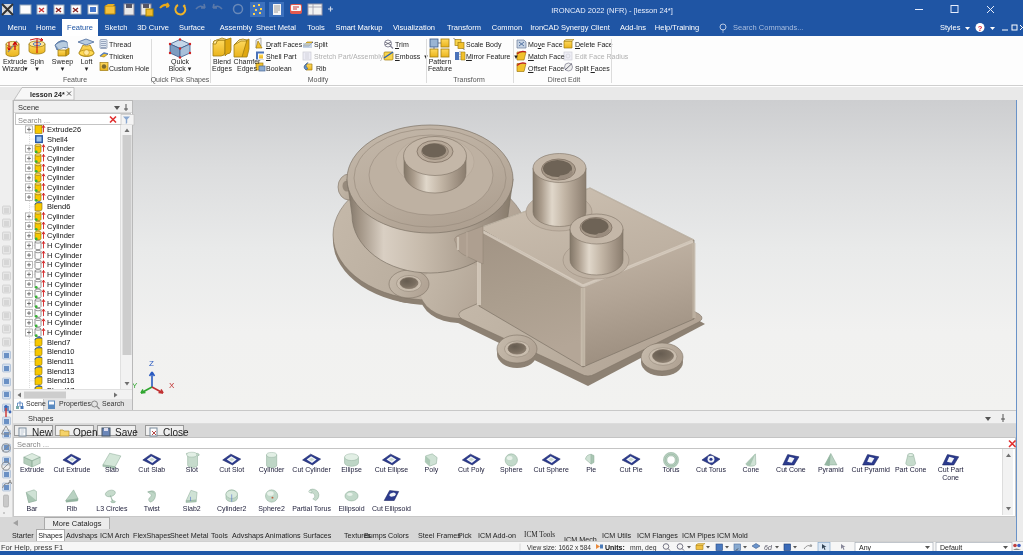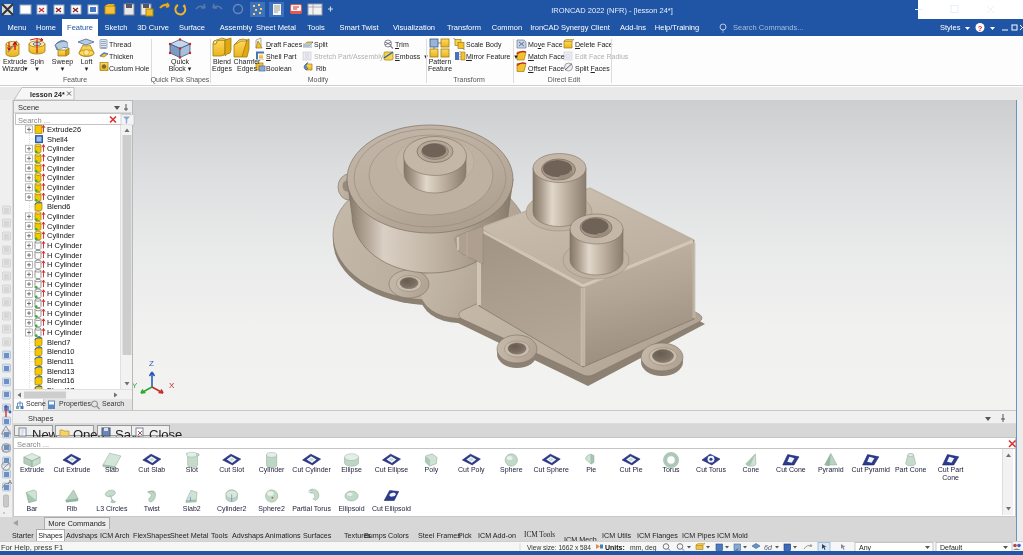--- a/index.html
+++ b/index.html
@@ -1,38 +1,38 @@
 <!DOCTYPE html>
 <html><head>
 <meta charset="utf-8">
 <style>
   * { margin:0; padding:0; box-sizing:border-box; }
   html,body { width:1023px; height:555px; overflow:hidden; }
   body { font-family:"Liberation Sans", sans-serif; position:relative; background:#fff; }
   #root { position:absolute; left:0; top:0; width:1023px; height:555px; overflow:hidden; }
   .abs { position:absolute; }
-  .titlebar { left:0; top:0; width:918px; height:19px; background:#1f55a4; }
+  .titlebar { left:0; top:0; width:1023px; height:19px; background:#1f55a4; }
   .menubar { left:0; top:19px; width:1023px; height:17px; background:#1f55a4; }
   .mtab { position:absolute; top:0; height:17px; line-height:17px; color:#ffffff; font-size:7.5px; text-align:center; }
   .mtab.active { background:#ffffff; color:#1f55a4; }
   .ribbon { left:0; top:36px; width:1023px; height:50px; background:#fdfdfd; border-bottom:1px solid #cfcfcf; }
   .gsep { position:absolute; top:3px; width:1px; height:44px; background:#dcdcdc; }
   .glabel { position:absolute; top:40px; height:9px; font-size:7px; color:#555; text-align:center; width:90px; }
   .rbig { position:absolute; top:2px; text-align:center; font-size:7px; color:#222; }
   .rsmall { position:absolute; height:11px; font-size:7px; color:#222; line-height:11px; white-space:nowrap; }
   .rsmall.gray { color:#b0b0b0; }
   .doctabs { left:0; top:87px; width:1023px; height:13px; background:#e9e9e9; }
   .leftstrip { left:0; top:100px; width:13px; height:417px; background:#efefef; border-right:1px solid #d8d8d8; }
   .scenepanel { left:13px; top:100px; width:120px; height:310px; background:#ffffff; border:1px solid #b9b9b9; }
   .viewport { left:133px; top:100px; width:883px; height:310px; background:linear-gradient(180deg, #cdced0 0%, #dcddde 22%, #e9eaea 48%, #f1f1f0 75%, #f2f2f0 100%); }
   .rightstrip { left:1016px; top:100px; width:7px; height:441px; background:#ececec; border-left:1px solid #6a93c8; }
   .shapespanel { left:13px; top:410px; width:1003px; height:107px; background:#ffffff; }
   .statusbar { left:0; top:541px; width:1023px; height:10px; background:#f6f6f6; border-top:1px solid #d0d0d0; }
   .bluebar { left:0; top:551px; width:1023px; height:4px; background:#2058a8; }
-  .sbtn { top:1px; width:39px; height:11px; background:#efefef; border:1px solid #999; font-size:13px; color:#222; } .sbtn span { position:absolute; left:17px; top:0.5px; }
+  .sbtn { top:1px; width:39px; height:11px; background:#efefef; border:1px solid #999; font-size:10px; color:#222; } .sbtn span { position:absolute; left:17px; top:0.5px; }
   svg { display:block; }
 </style>
 </head>
 <body>
 <div id="root">
   <div class="abs titlebar" id="titlebar">
     <svg width="1023" height="19" style="position:absolute;left:0;top:0">
 
       <g>
         <rect x="2" y="4" width="11" height="11" fill="#d8d8d8"></rect>
@@ -90,21 +90,21 @@
   <div class="abs menubar" id="menubar">
     <div class="mtab" style="left:5px;width:24px;">Menu</div>
     <div class="mtab" style="left:33px;width:26px;">Home</div>
     <div class="mtab active" style="left:62px;width:36px;">Feature</div>
     <div class="mtab" style="left:101px;width:30px;">Sketch</div>
     <div class="mtab" style="left:134px;width:38px;">3D Curve</div>
     <div class="mtab" style="left:175px;width:34px;">Surface</div>
     <div class="mtab" style="left:217px;width:38px;">Assembly</div>
     <div class="mtab" style="left:253px;width:46px;">Sheet Metal</div>
     <div class="mtab" style="left:303px;width:26px;">Tools</div>
-    <div class="mtab" style="left:333px;width:52px;">Smart Twist</div>
+    <div class="mtab" style="left:333px;width:52px;">Smart Markup</div>
     <div class="mtab" style="left:389px;width:50px;">Visualization</div>
     <div class="mtab" style="left:442px;width:44px;">Transform</div>
     <div class="mtab" style="left:489px;width:36px;">Common</div>
     <div class="mtab" style="left:530px;width:80px;">IronCAD Synergy Client</div>
     <div class="mtab" style="left:617px;width:32px;">Add-Ins</div>
     <div class="mtab" style="left:653px;width:48px;">Help/Training</div>
     <svg width="330" height="17" style="position:absolute;left:693px;top:0">
       <circle cx="30" cy="8" r="3" fill="none" stroke="#b8c8e2" stroke-width="1"></circle>
         <path d="M29 11 h2 M29.3 13 h1.4" stroke="#b8c8e2" stroke-width="0.9"></path>
       <text x="40" y="11" font-size="7.5" fill="#a9bedf">Search Commands...</text>
@@ -802,21 +802,21 @@
           </svg>
         <span>Open</span>
         </div>
       <div class="abs sbtn" style="left:84px;">
         <svg width="12" height="11" style="position:absolute;left:3px;top:1px;">
             <rect x="1" y="1" width="8" height="8" fill="#6a86b8" stroke="#456"></rect>
             <rect x="3" y="1" width="4" height="3" fill="#dde"></rect>
           </svg>
         <span>Save</span>
         </div>
-      <div class="abs sbtn" style="left:118px;">
+      <div class="abs sbtn" style="left:132px;">
         <svg width="12" height="11" style="position:absolute;left:3px;top:1px;">
             <rect x="1" y="1" width="7" height="8" fill="#fff" stroke="#789"></rect>
             <path d="M3 4 l4 4 m0 -4 l-4 4" stroke="#a33" stroke-width="0.9"></path>
           </svg>
         <span>Close</span>
         </div>
     </div>
 
     <div class="abs" style="left:0;top:27px;width:1003px;height:12px;background:#fff;border:1px solid #c4c4c4;">
       <span style="position:absolute;left:3px;top:1.5px;font-size:7.5px;color:#888;">Search ...</span>
@@ -1023,21 +1023,21 @@
           </svg>
       </div>
     </div>
   </div>
 
     <div class="abs" style="left:0;top:517px;width:1016px;height:12px;background:#d7d7d7;font-size:7.5px;color:#909090;">
       <svg width="12" height="12" style="position:absolute;left:9px;top:0;">
         <path d="M9 3 l-5 3 5 3z" fill="#a0a0a0"></path>
       </svg>
       <span style="position:absolute;left:20px;top:12px;margin-left:12px;">Back</span>
-      <div class="abs" style="left:44px;top:0;width:66px;height:12px;background:#ececec;border:1px solid #aaa;border-bottom:none;color:#222;text-align:center;line-height:11px;">More Commands</div>
+      <div class="abs" style="left:44px;top:0;width:66px;height:12px;background:#ececec;border:1px solid #aaa;border-bottom:none;color:#222;text-align:center;line-height:11px;">More Catalogs</div>
     </div>
 
   <div class="abs" style="left:0;top:529px;width:1016px;height:12px;background:#d7d7d7;font-size:7.2px;color:#222;">
     <div class="abs" style="left:36px;top:0px;width:29px;height:12px;background:#fff;border:1px solid #aaa;border-bottom:none;text-align:center;line-height:12px;">Shapes</div>
     <span class="abs" style="left:12px;top:2px;white-space:nowrap;">Starter</span>
     <span class="abs" style="left:66px;top:2px;white-space:nowrap;">Advshaps</span>
     <span class="abs" style="left:100px;top:2px;white-space:nowrap;">ICM Arch</span>
     <span class="abs" style="left:133px;top:2px;white-space:nowrap;">FlexShapes</span>
     <span class="abs" style="left:170px;top:2px;white-space:nowrap;">Sheet Metal</span>
     <span class="abs" style="left:211px;top:2px;white-space:nowrap;">Tools</span>

